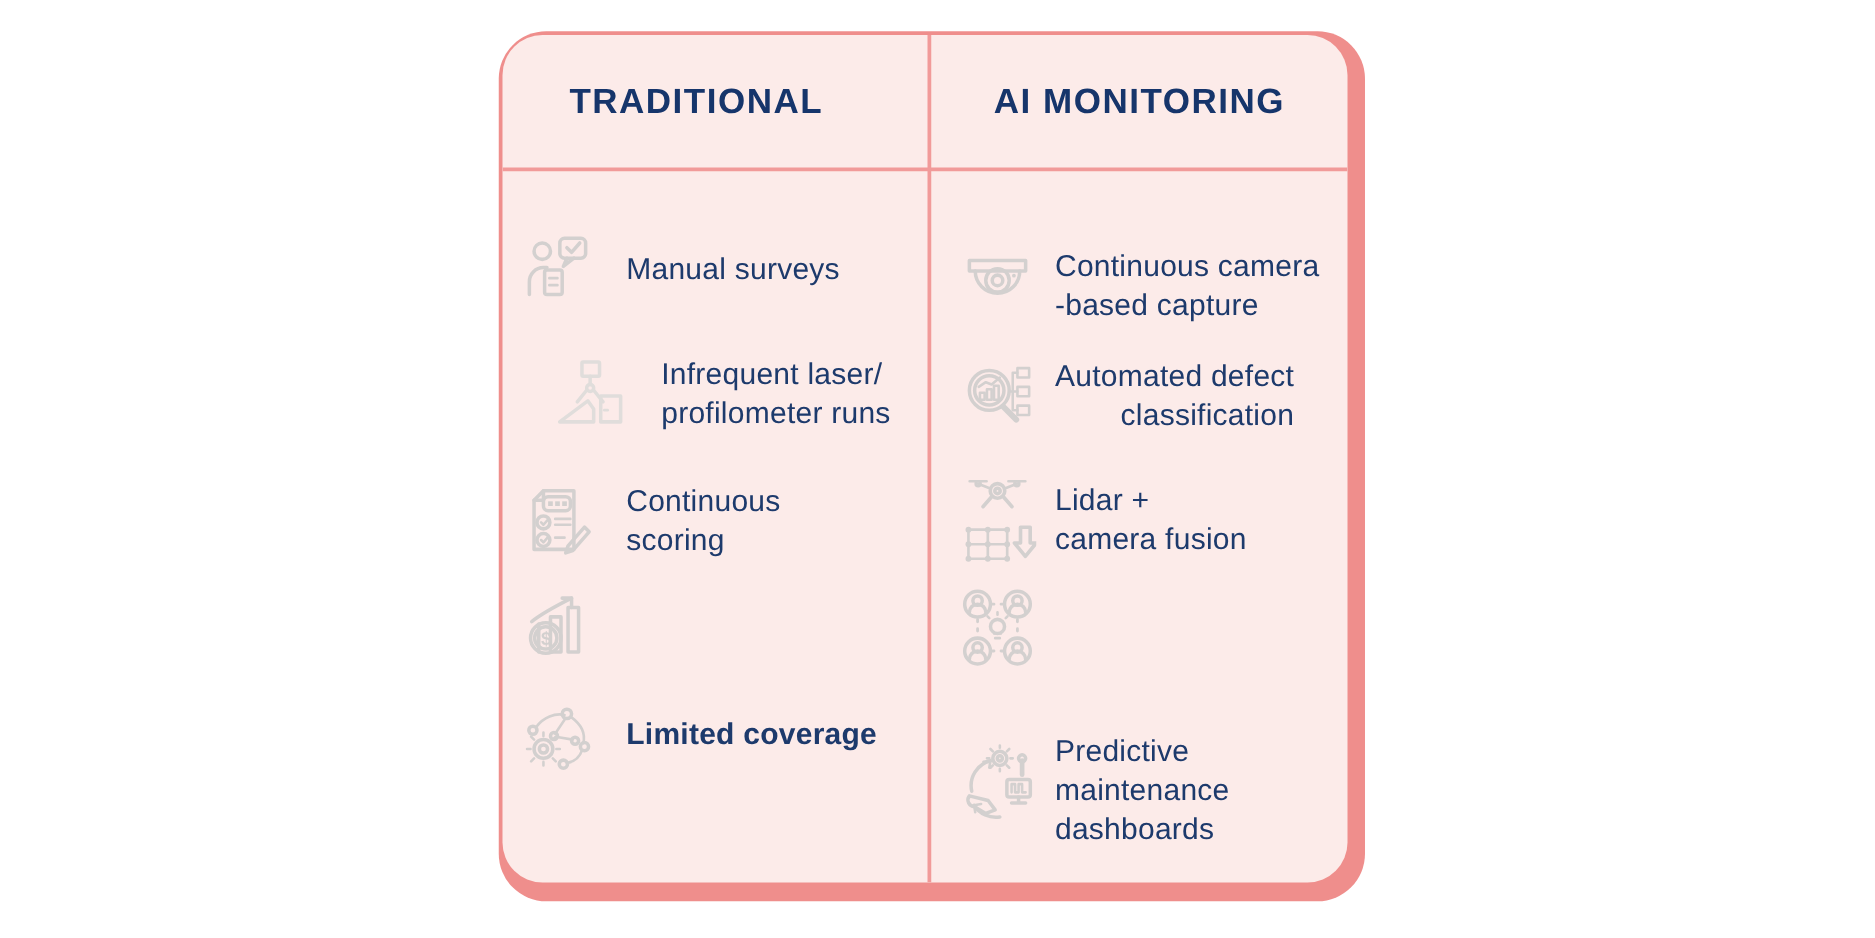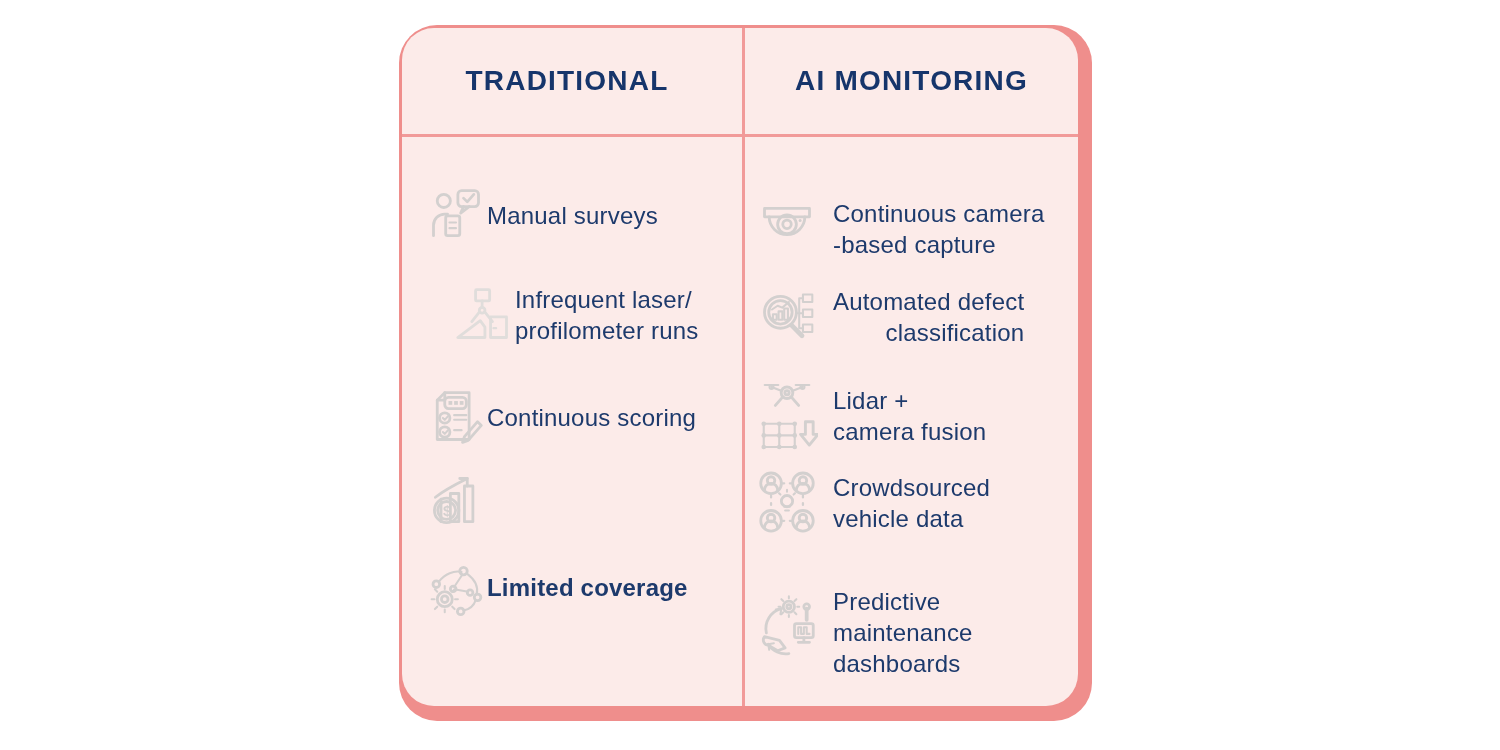--- a/index.html
+++ b/index.html
@@ -12,29 +12,29 @@
     position:absolute; left:399px; top:25px; width:693px; height:696px;
     background:#ef8e8c; border-radius:38px;
   }
   .card {
     position:absolute; left:3px; top:3px; width:676px; height:678px;
     background:#fcebe9; border-radius:32px; overflow:hidden;
   }
   .divider-v { position:absolute; left:340px; top:0; width:3px; height:100%; background:#f19a99; }
   .divider-h { position:absolute; left:0; top:106px; width:100%; height:3px; background:#f19a99; }
   .col { position:absolute; top:0; height:100%; }
-  .col-left  { left:13px;   width:304px; }
+  .col-left  { left:3px;   width:304px; }
   .col-right { left:343px; width:333px; }
   .col-header {
     position:absolute; top:0; left:0; width:100%; height:106px;
     display:flex; align-items:center; justify-content:center;
     color:#16356b; font-weight:bold; font-size:28px; letter-spacing:1.2px;
   }
-  .row { position:absolute; left:0; width:100%; display:flex; align-items:center; gap:0; padding-left:10px; }
-  .col-right .row { padding-left:11px; gap:15px; }
+  .row { position:absolute; left:0; width:100%; display:flex; align-items:center; gap:24px; padding-left:10px; }
+  .col-right .row { padding-left:22px; gap:15px; }
   .icon-box { width:62px; flex:0 0 62px; display:flex; align-items:center; justify-content:center; }
   .label { color:#1d3a6c; font-size:24px; line-height:31px; letter-spacing:0.2px; white-space:pre-line; }
   svg { stroke:#d3d0cf; fill:none; stroke-width:3; stroke-linecap:round; stroke-linejoin:round; }
   svg .fillg { fill:#d3d0cf; stroke:none; }
   svg .thin { stroke-width:2.2; }
   svg .dash { stroke-dasharray:2 6; stroke-width:2.4; }
   svg text { fill:#d3d0cf; stroke:none; font-family:"Liberation Sans",sans-serif; font-weight:bold; }
   
   .l-r1 { top:155px; height:64px; }
   .l-r2 { top:255px; height:64px;margin-left:28px; }
@@ -224,22 +224,20 @@
                 <path d="M8 63 a7 7 0 0 1 14 0"></path>
               <circle cx="49" cy="56" r="11"></circle>
                 <circle cx="49" cy="53" r="4"></circle>
                 <path d="M42 63 a7 7 0 0 1 14 0"></path>
               <path class="dash" d="M27 16 h10 M27 56 h10 M15 29 v14 M49 29 v14"></path>
               <circle cx="32" cy="35" r="6"></circle>
               <path class="thin" d="M29 41 h6 M30 45 h4"></path>
               <path class="thin" d="M32 25 v-2 M25 28 l-1.5-1.5 M39 28 l1.5-1.5"></path>
             </svg>
           </span>
-          <span class="label">Crowdsourced
-vehicle data</span>
         </div>
 
         <div class="row r-r5">
           <span class="icon-box">
             <svg width="60" height="74" viewBox="0 0 64 78">
               <path d="M10 40 A22 22 0 0 1 26 14"></path>
               <path d="M26 14 l-6 1 M26 14 l-1 6" class="thin"></path>
               <path d="M12 52 A22 22 0 0 0 34 62"></path>
               <path d="M12 52 l1 6 M12 52 l6 -1" class="thin"></path>
               <circle cx="34" cy="12" r="6"></circle>

